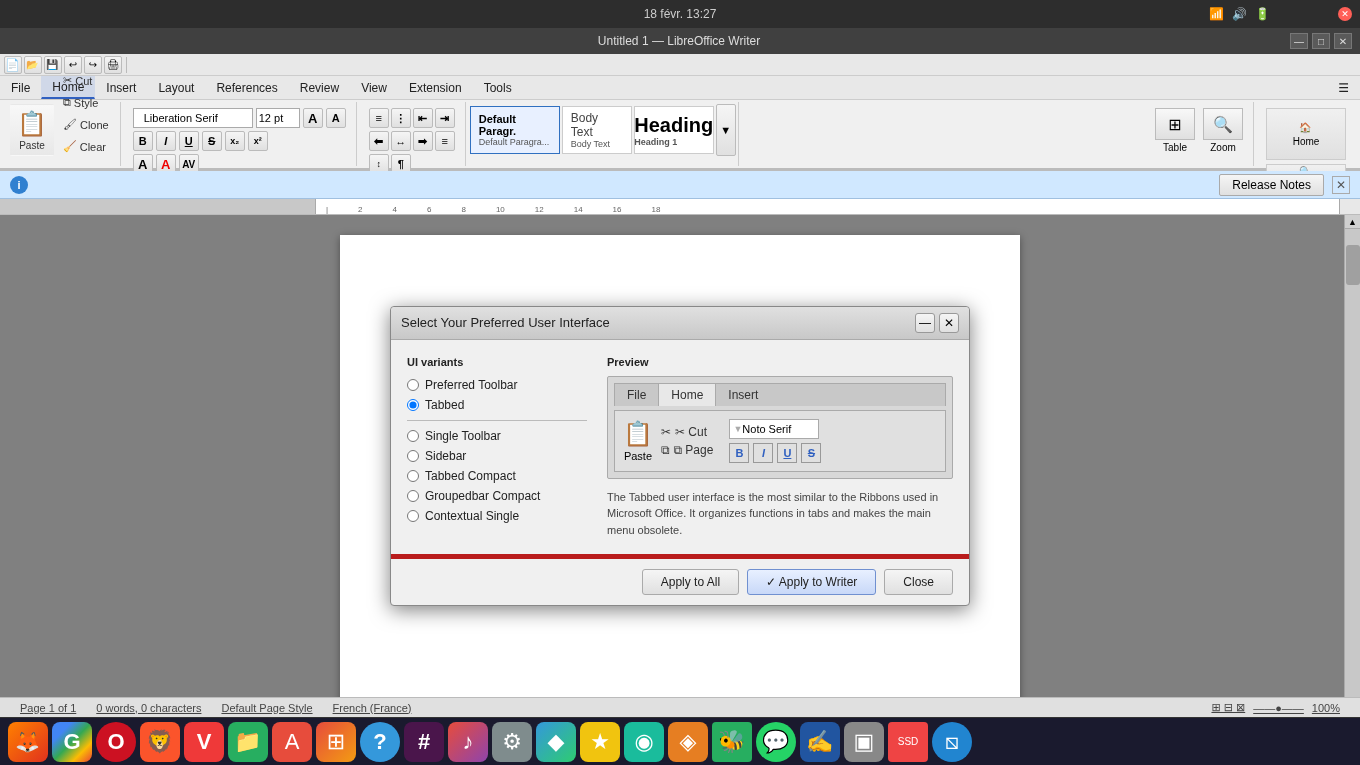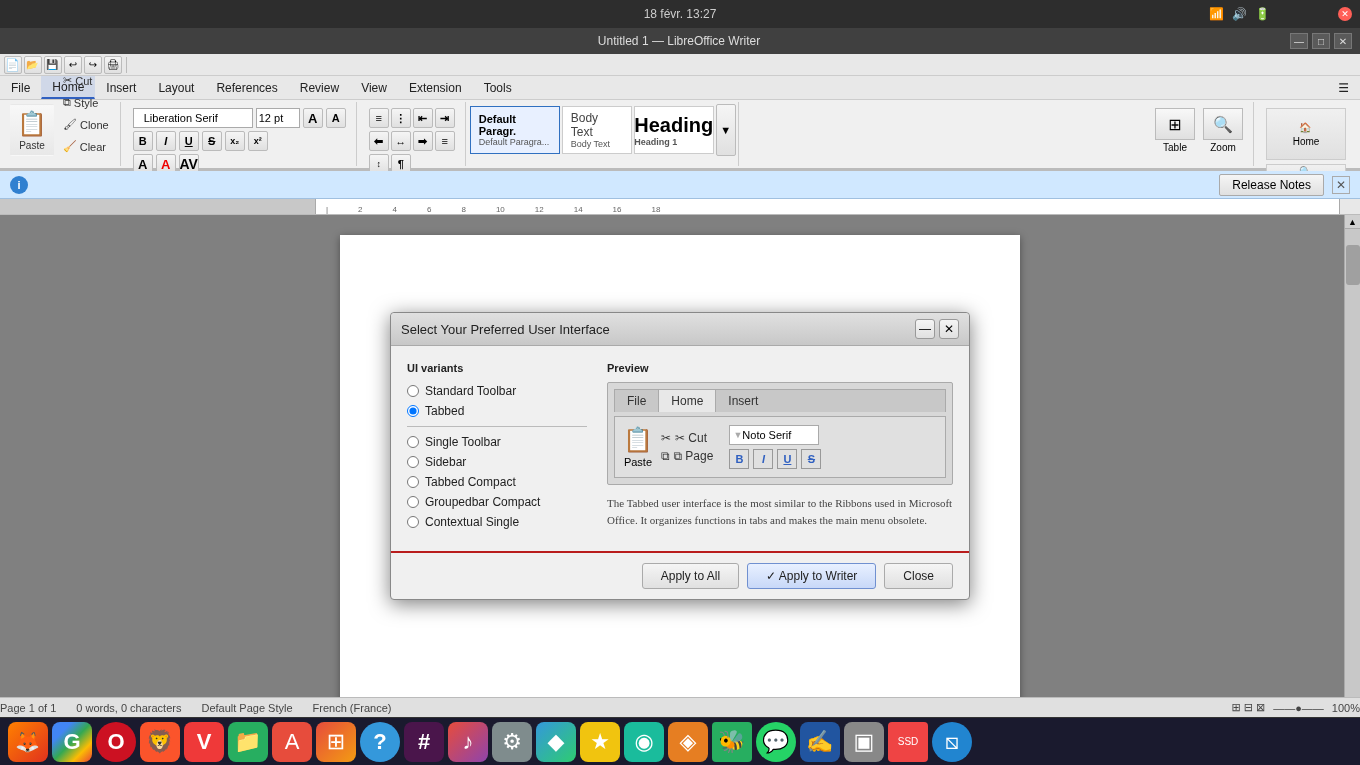--- a/index.html
+++ b/index.html
@@ -306,24 +306,25 @@
       box-shadow: 0 2px 8px rgba(0,0,0,0.4);
     }
 
     
     .status-bar {
       height: 20px;
       background: #e0e0e0;
       border-top: 1px solid #bbb;
       display: flex;
       align-items: center;
-      padding: 0 0;
+      padding: 0 20px;
       gap: 20px;
       font-size: 11px;
       color: #444;
+      text-decoration: underline;
     }
     .status-right {
       margin-left: auto;
       display: flex;
       align-items: center;
       gap: 8px;
     }
 
     
     .taskbar {
@@ -516,28 +517,27 @@
       font-size: 11px;
       font-weight: bold;
       cursor: pointer;
       color: #3060c0;
     }
     .description-text {
       font-size: 11px;
       color: #444;
       margin-top: 10px;
       line-height: 1.5;
-      font-family: Liberation Serif, serif;
     }
     .dialog-footer {
       padding: 10px 16px;
       display: flex;
       justify-content: flex-end;
       gap: 8px;
-      border-top: 2px solid #b91c1c;
+      border-top: 5px solid #b91c1c;
     }
     .dialog-btn {
       padding: 5px 18px;
       font-size: 12px;
       background: linear-gradient(to bottom, #f5f5f5, #e0e0e0);
       border: 1px solid #aaa;
       border-radius: 3px;
       cursor: pointer;
       color: #222;
     }
@@ -681,21 +681,21 @@
             <div class="format-btn" style="font-weight:bold;">B</div>
             <div class="format-btn" style="font-style:italic;">I</div>
             <div class="format-btn" style="text-decoration:underline;">U</div>
             <div class="format-btn" style="text-decoration:line-through;">S</div>
             <div class="format-btn" style="font-size:9px;">x₂</div>
             <div class="format-btn" style="font-size:9px;">x²</div>
           </div>
           <div class="font-row">
             <div class="format-btn" style="font-size:13px;">A</div>
             <div class="format-btn" style="font-size:13px;color:#e00;">A</div>
-            <div class="format-btn" style="font-size:14px;">AV</div>
+            <div class="format-btn" style="font-size:10px;">AV</div>
           </div>
         </div>
       </div>
 
       <div class="ribbon-group">
         <div style="display:flex;flex-direction:column;gap:3px;padding:4px;">
           <div style="display:flex;gap:2px;">
             <div class="format-btn">≡</div>
             <div class="format-btn">⋮</div>
             <div class="format-btn">⇤</div>
@@ -810,21 +810,21 @@
           </div>
         </div>
 
         <div class="dialog-body">
 
           <div class="dialog-left">
             <div class="ui-variants-title">UI variants</div>
 
             <div class="radio-option">
               <input type="radio" name="ui-variant" style="">
-              <label>Standard Toolbar</label>
+              <label>Preferred Toolbar</label>
             </div>
             <div class="radio-option">
               <input type="radio" name="ui-variant" checked="" style="">
               <label>Tabbed</label>
             </div>
 
             <div class="separator-line"></div>
 
             <div class="radio-option">
               <input type="radio" name="ui-variant" style="">

